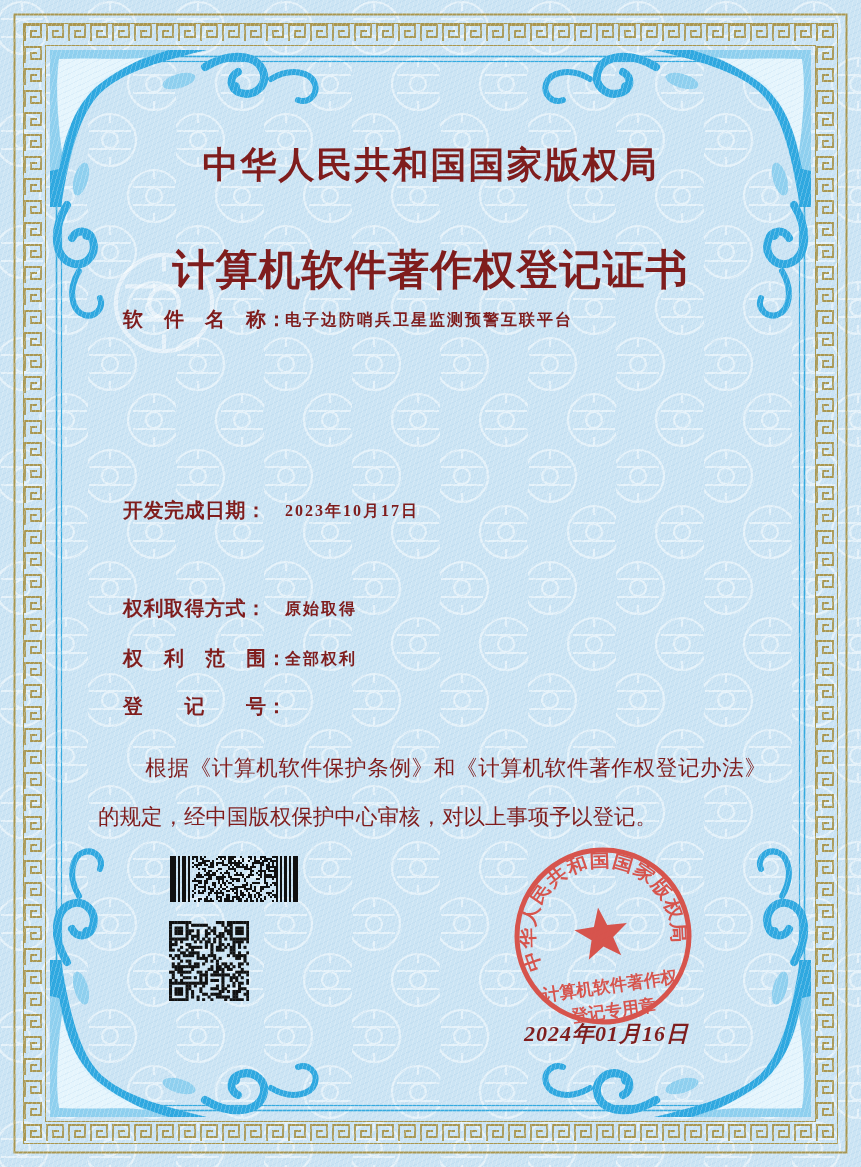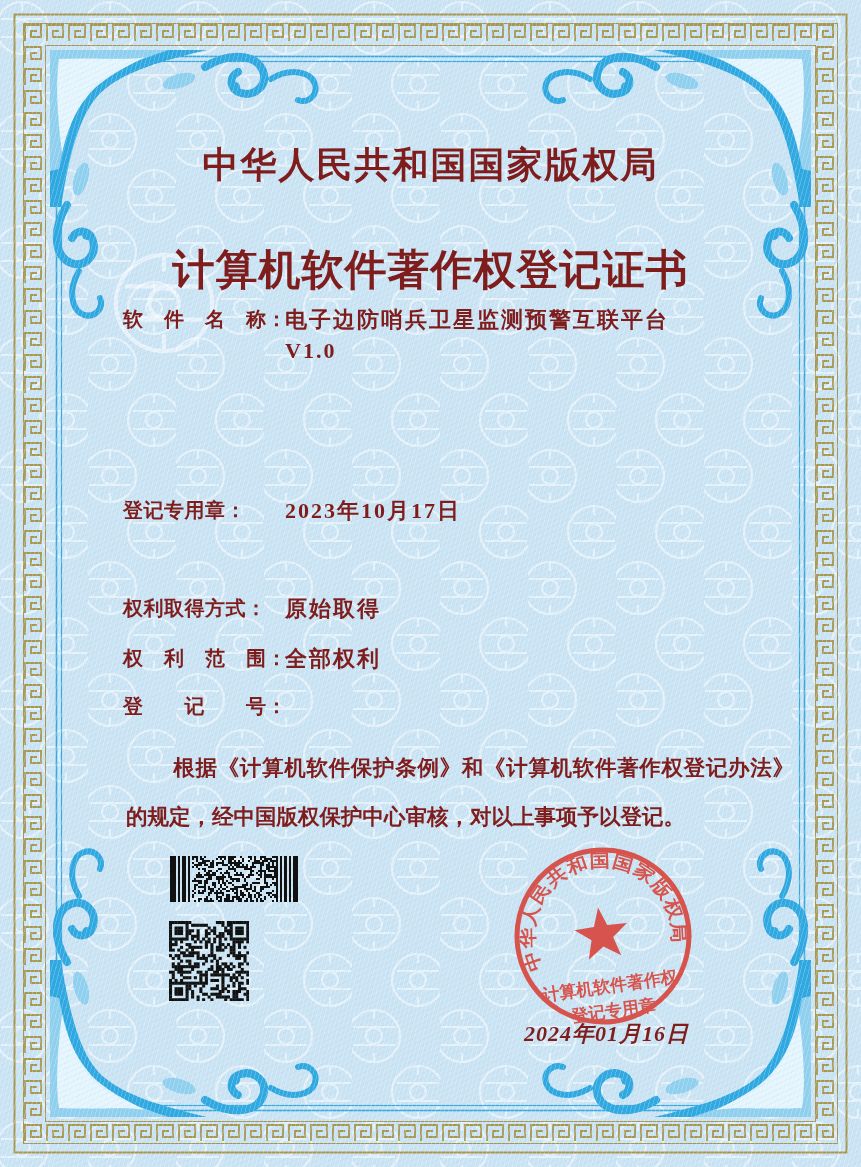--- a/index.html
+++ b/index.html
@@ -37,26 +37,26 @@
   .certno{
     top:260px;right:96px;
     font-size:17px;font-weight:bold;white-space:nowrap;
   }
   .certno .lbl{margin-right:10px;}
 
   .row{left:123px;width:680px;font-weight:bold;}
   .flabel{font-size:20px;letter-spacing:.5px;white-space:nowrap;}
   .fvalue{
     position:absolute;left:162px;top:-2px;
-    font-size:22px;letter-spacing:2px;white-space:nowrap;line-height:31px;
+    font-size:16px;letter-spacing:2px;white-space:nowrap;line-height:31px;
   }
   .statement{
     left:98px;top:744px;width:668px;
-    font-size:21.5px;font-weight:bold;line-height:49px;
-    text-align:justify;text-indent:2.2em;margin-left:28px;
+    font-size:21.5px;font-weight:normal;line-height:49px;
+    text-align:justify;text-indent:2.2em;
   }
   .date{
     left:524px;top:1019px;
     font-size:22px;font-weight:bold;letter-spacing:1px;white-space:nowrap;font-style:italic;
   }
   .codesvg{position:absolute;}
 </style>
 </head>
 <body>
 
@@ -121,27 +121,26 @@
   <div class="content">
 
     <div class="title">中华人民共和国国家版权局</div>
     <div class="subtitle">计算机软件著作权登记证书</div>
 
 
     <div class="row" style="top:306px">
       <span class="flabel">软　件　名　称：</span>
       <div class="fvalue">
         <div>电子边防哨兵卫星监测预警互联平台</div>
-        <div>V1.0</div>
       </div>
     </div>
 
 
     <div class="row" style="top:497px">
-      <span class="flabel">登记专用章：</span>
+      <span class="flabel">开发完成日期：</span>
       <span class="fvalue">2023年10月17日</span>
     </div>
 
 
     <div class="row" style="top:645px">
       <span class="flabel">权　利　范　围：</span>
       <span class="fvalue">全部权利</span>
     </div>
 
     <div class="row" style="top:595px">

